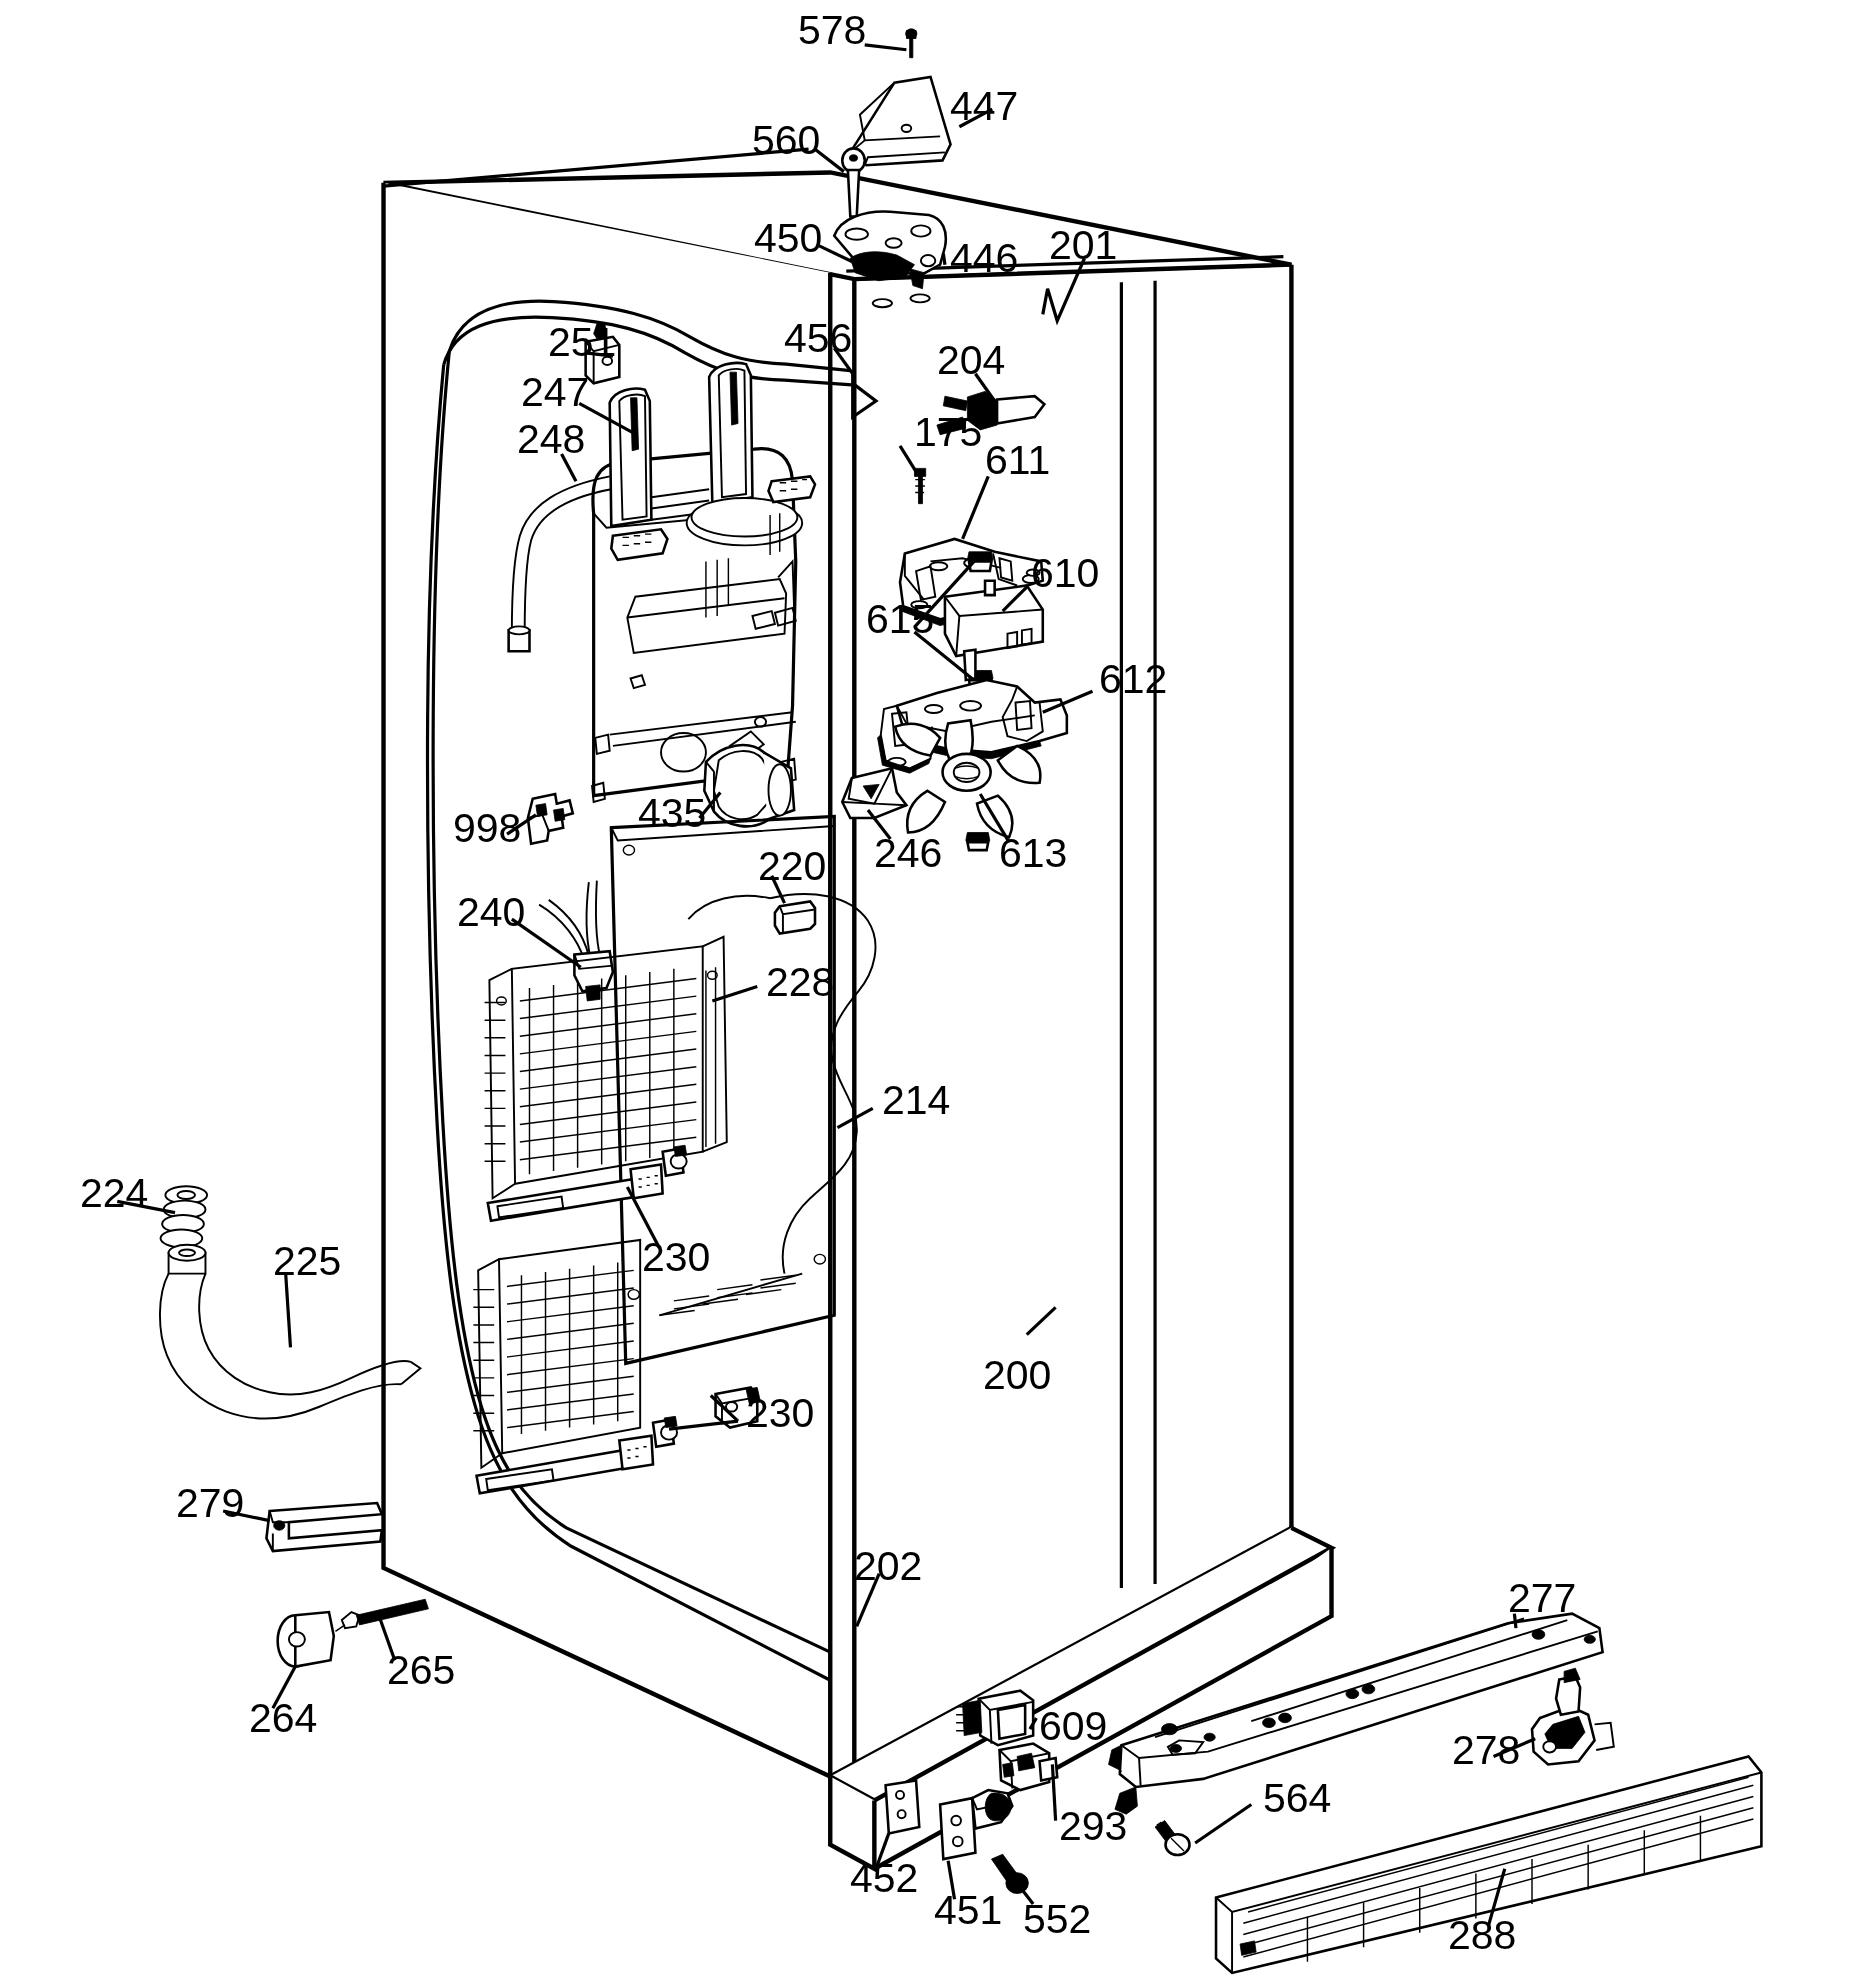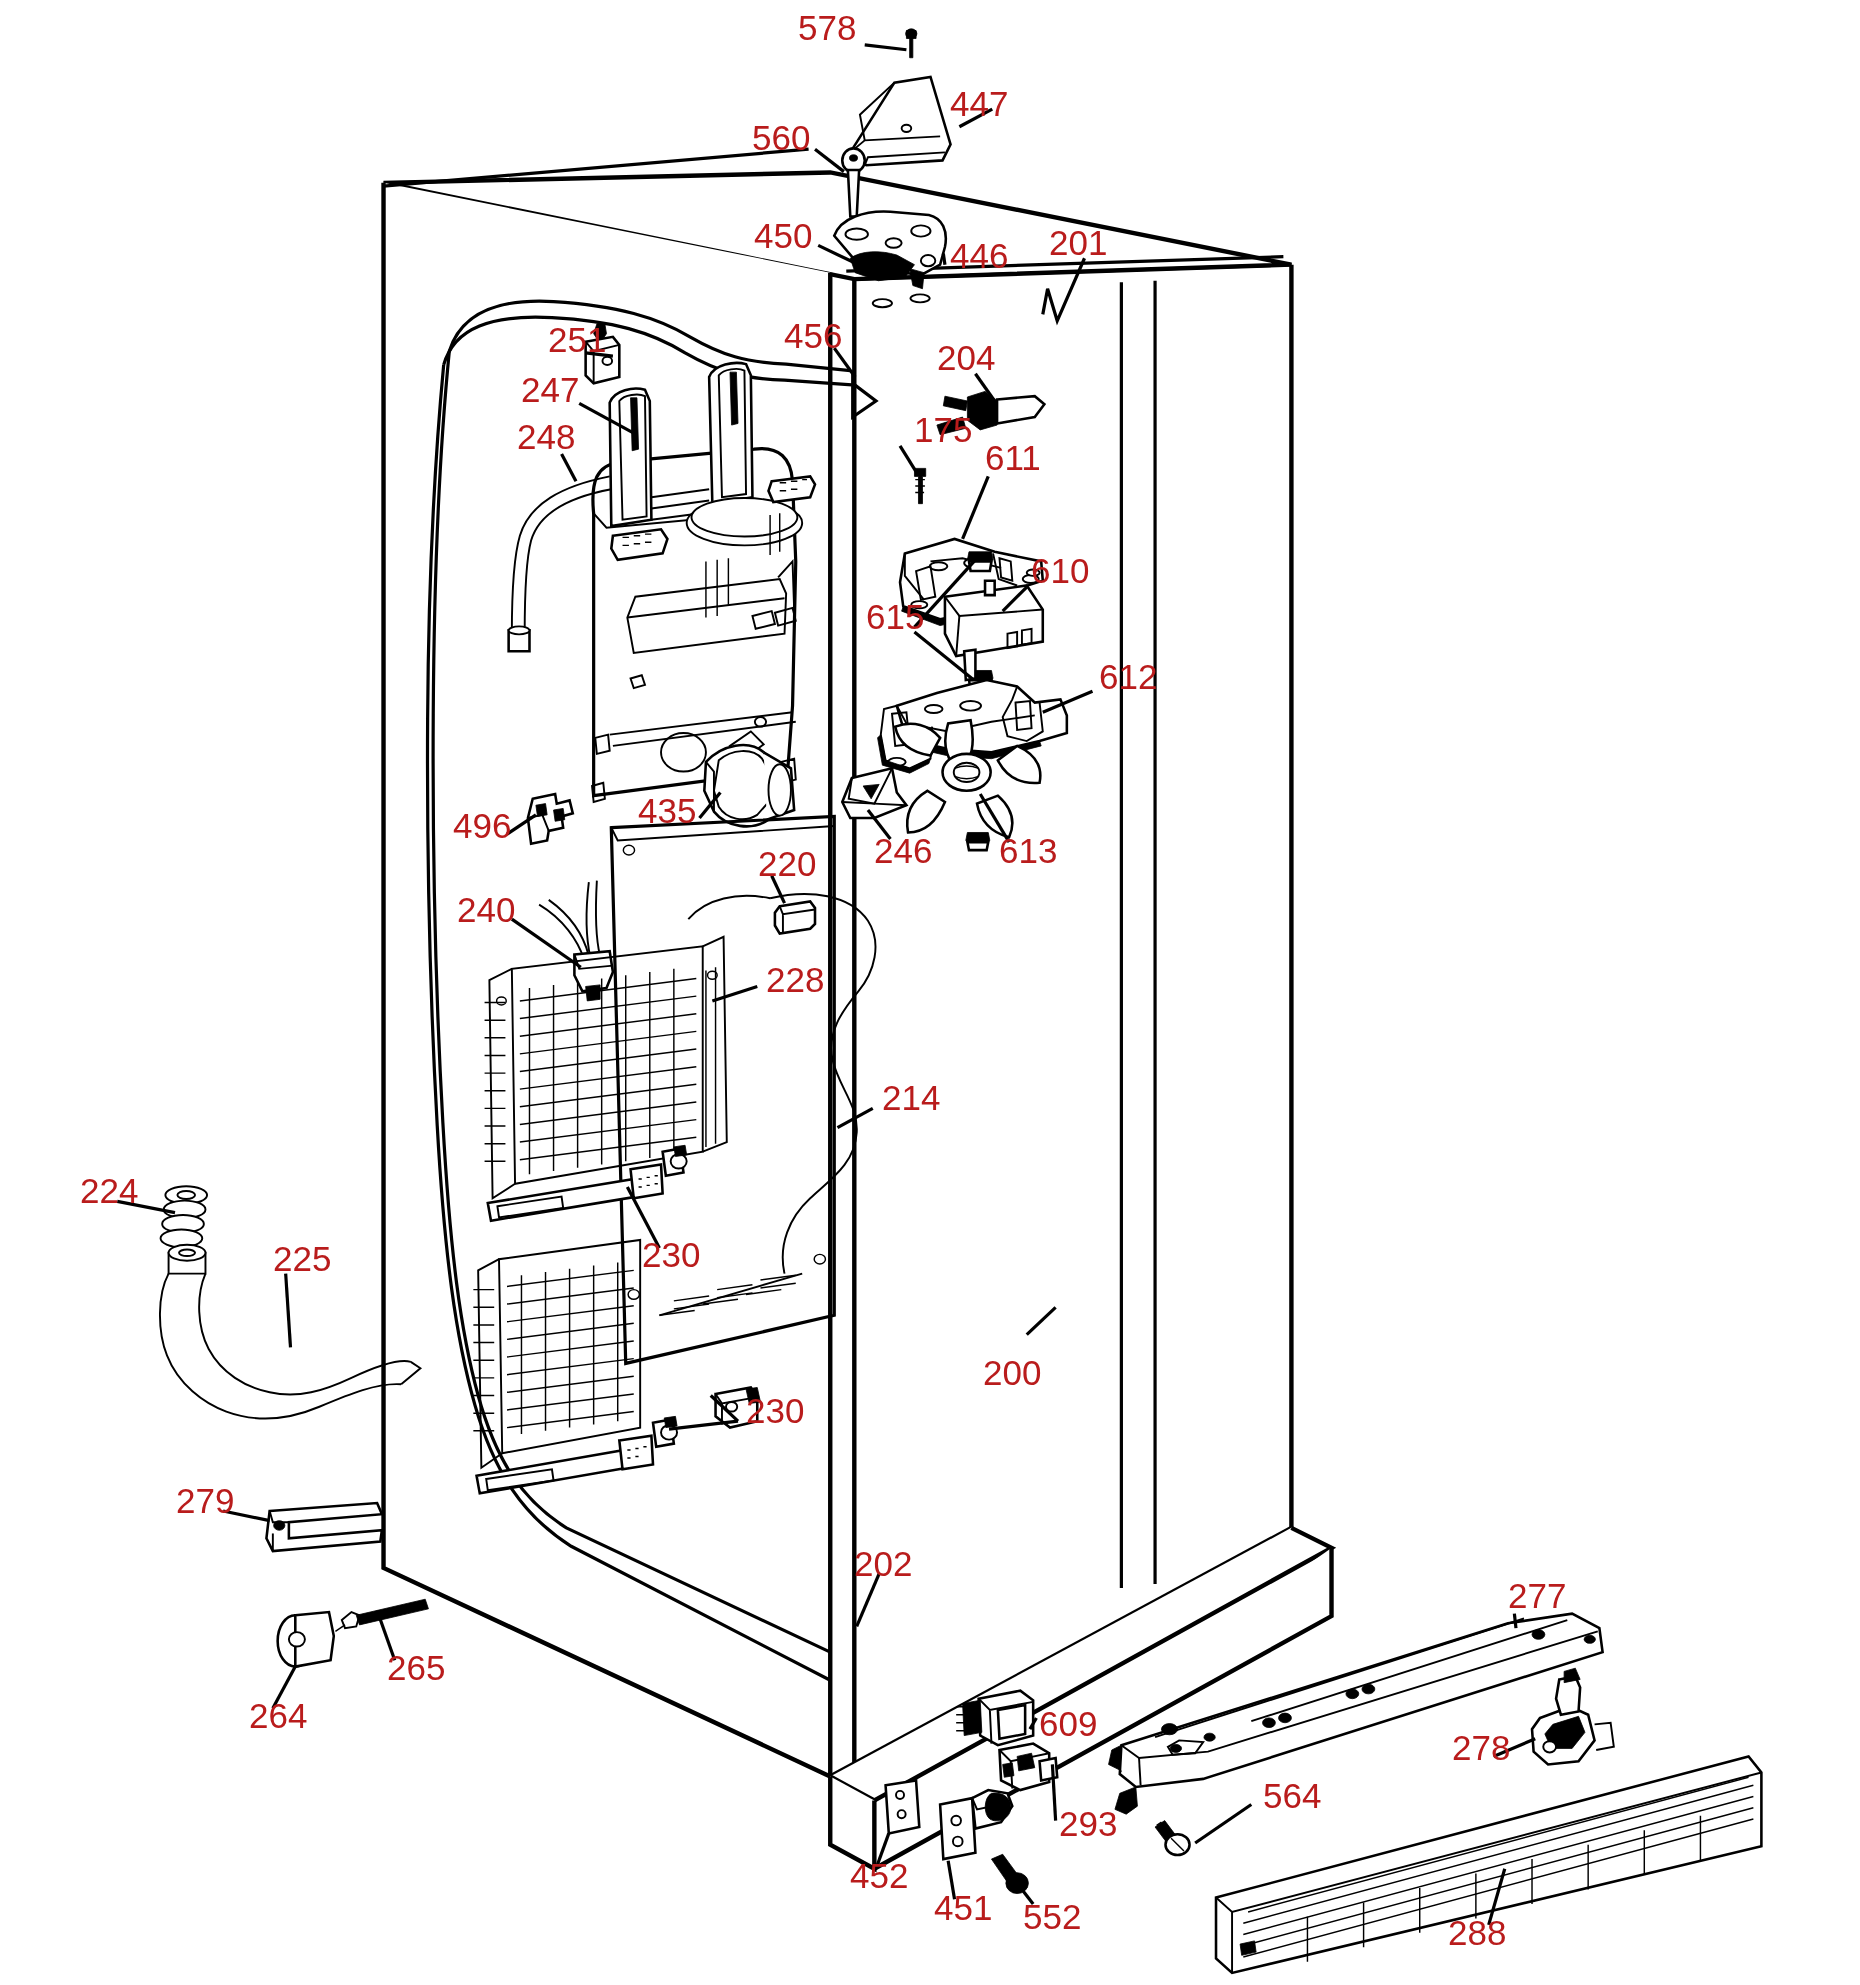--- a/index.html
+++ b/index.html
@@ -1,21 +1,21 @@
 <!DOCTYPE html>
 <html style="font-size:13px"><head>
 <meta charset="utf-8">
 <style>
   html,body{margin:0;padding:0;background:#ffffff;}
   body{width:1861px;height:1985px;position:relative;overflow:hidden;
        font-family:"Liberation Sans",sans-serif;color:#000;}
   #stage{position:absolute;left:0;top:0;width:1861px;height:1985px;}
   svg#diagram{position:absolute;left:0;top:0;width:1861px;height:1985px;}
   .lbl{position:absolute;font-family:"Liberation Sans",sans-serif;
-       font-size:35px;font-weight:400;color:#b91c1c;letter-spacing:0px;
+       font-size:41px;font-weight:400;color:#000000;letter-spacing:0px;
        white-space:nowrap;line-height:1;}
   .callout-line{stroke:#000;stroke-width:4;fill:none;}
   .thin2{stroke:#000;stroke-width:2.4;fill:none;}
   .hair{stroke:#000;stroke-width:1.8;fill:none;}
   .cab{stroke:#000;stroke-width:5.5;fill:#fff;}
   .cab2{stroke:#000;stroke-width:4;fill:none;}
   .solid{fill:#000;stroke:#000;stroke-width:1;}
   .white{fill:#fff;stroke:#000;stroke-width:3.2;}
   .whiten{fill:#fff;stroke:#000;stroke-width:2.4;}
 </style>
@@ -544,21 +544,21 @@
 <div class="lbl" style="left:521px;top:372px;">247</div>
 <div class="lbl" style="left:517px;top:419px;">248</div>
 <div class="lbl" style="left:882px;top:412px;margin-left:32px;">175</div>
 <div class="lbl" style="left:985px;top:440px;">611</div>
 <div class="lbl" style="left:1031px;top:553px;">610</div>
 <div class="lbl" style="left:866px;top:599px;">615</div>
 <div class="lbl" style="left:1099px;top:659px;">612</div>
 <div class="lbl" style="left:999px;top:833px;">613</div>
 <div class="lbl" style="left:874px;top:833px;">246</div>
 <div class="lbl" style="left:638px;top:793px;">435</div>
-<div class="lbl" style="left:453px;top:808px;">496</div>
+<div class="lbl" style="left:453px;top:808px;">998</div>
 <div class="lbl" style="left:758px;top:846px;">220</div>
 <div class="lbl" style="left:457px;top:892px;">240</div>
 <div class="lbl" style="left:766px;top:962px;">228</div>
 <div class="lbl" style="left:882px;top:1080px;">214</div>
 <div class="lbl" style="left:642px;top:1237px;">230</div>
 <div class="lbl" style="left:983px;top:1335px;margin-top:20px;">200</div>
 <div class="lbl" style="left:746px;top:1393px;">230</div>
 <div class="lbl" style="left:80px;top:1173px;">224</div>
 <div class="lbl" style="left:273px;top:1241px;">225</div>
 <div class="lbl" style="left:176px;top:1483px;">279</div>

